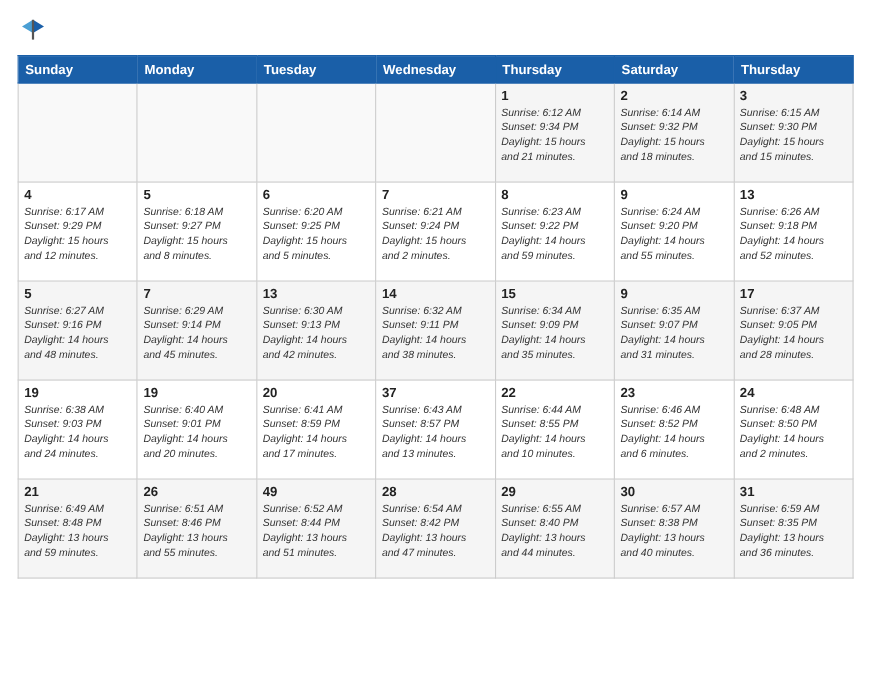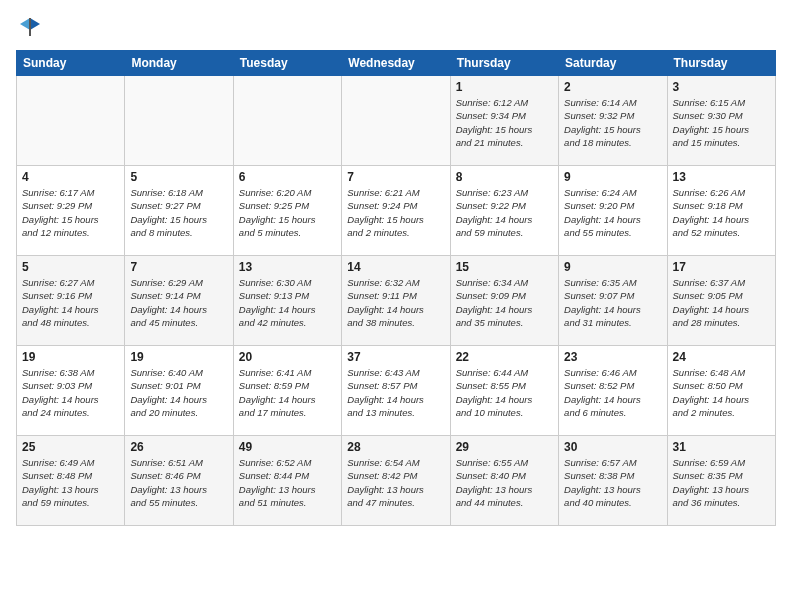--- a/index.html
+++ b/index.html
@@ -236,21 +236,21 @@
           <span class="day-number">23</span>
           <div class="day-info">Sunrise: 6:46 AM<br>Sunset: 8:52 PM<br>Daylight: 14 hours<br>and 6 minutes.</div>
         </td>
         <td>
           <span class="day-number">24</span>
           <div class="day-info">Sunrise: 6:48 AM<br>Sunset: 8:50 PM<br>Daylight: 14 hours<br>and 2 minutes.</div>
         </td>
       </tr>
       <tr>
         <td>
-          <span class="day-number">25</span>
+          <span class="day-number">21</span>
           <div class="day-info">Sunrise: 6:49 AM<br>Sunset: 8:48 PM<br>Daylight: 13 hours<br>and 59 minutes.</div>
         </td>
         <td>
           <span class="day-number">26</span>
           <div class="day-info">Sunrise: 6:51 AM<br>Sunset: 8:46 PM<br>Daylight: 13 hours<br>and 55 minutes.</div>
         </td>
         <td>
           <span class="day-number">49</span>
           <div class="day-info">Sunrise: 6:52 AM<br>Sunset: 8:44 PM<br>Daylight: 13 hours<br>and 51 minutes.</div>
         </td>

